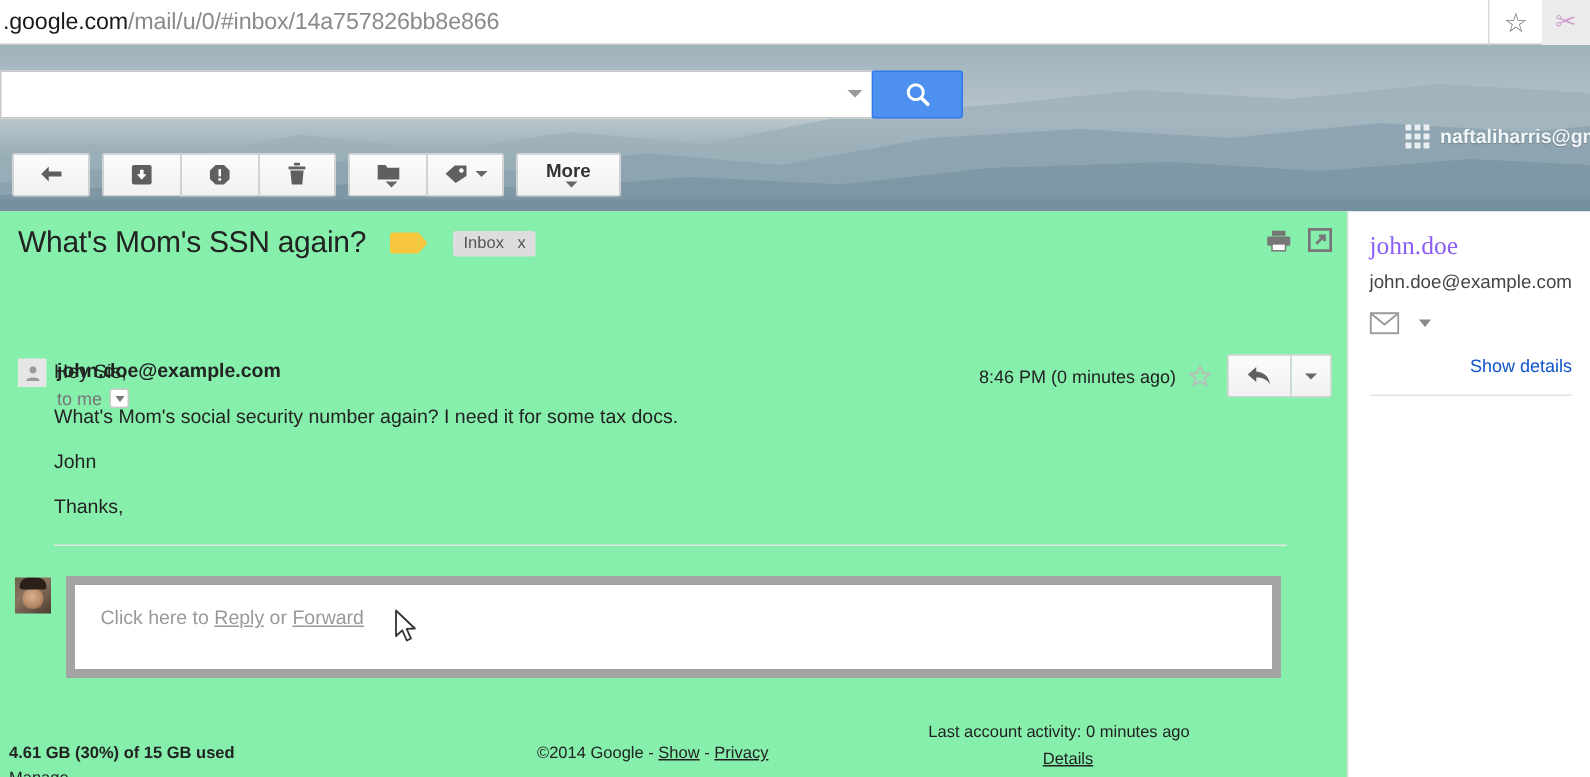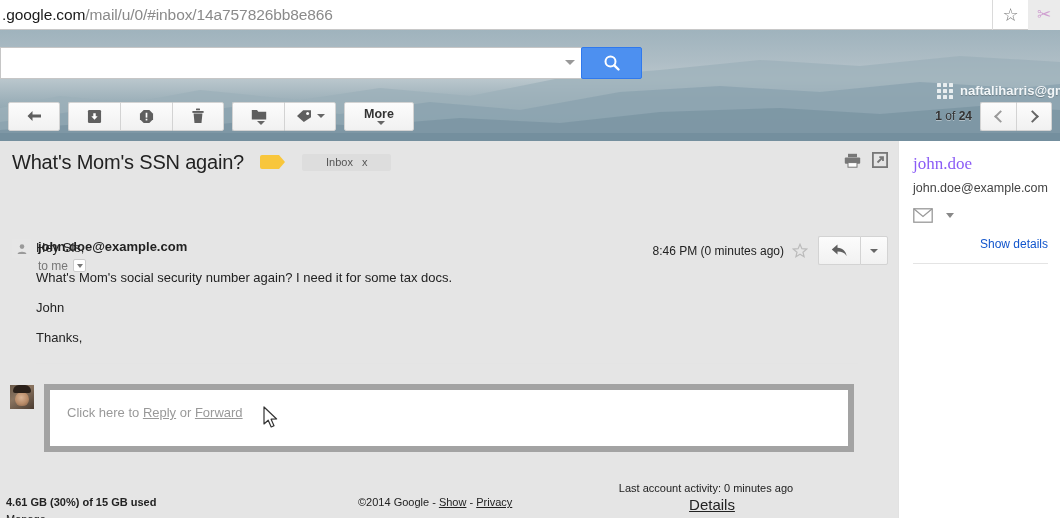--- a/index.html
+++ b/index.html
@@ -126,39 +126,39 @@
     border: 1px solid #d3d3d3; border-right-width: 0;
     display: flex; align-items: center; justify-content: center; cursor: pointer;
   }
   .pg-btn:first-of-type { border-radius: 2px 0 0 2px; }
   .pg-btn:last-of-type { border-radius: 0 2px 2px 0; border-right-width: 1px; }
   .chev { width: 9px; height: 9px; border-style: solid; border-color: #9b9b9b; }
   .chev.left { border-width: 0 0 2px 2px; transform: rotate(45deg); margin-left: 3px; }
   .chev.right { border-width: 2px 2px 0 0; border-color: #666; transform: rotate(45deg); margin-right: 3px; }
 
   
-  .content { position: absolute; left: 0; top: 141px; width: 898px; height: 377px; background: #e5e5e5; }
+  .content { position: absolute; left: 0; top: 141px; width: 898px; height: 377px; background: #86efac; }
 
   .subject-row { position: relative; height: 42px; padding: 0 12px; display: flex; align-items: center; }
   .subject {
     font-size: 20px; color: #222; font-weight: normal; letter-spacing: -0.2px;
     white-space: nowrap;
   }
   .label-tag {
     width: 19px; height: 14px; margin-left: 16px; position: relative;
     background: #f8c63c; border-radius: 2px 0 0 2px;
   }
   .label-tag::after {
     content: ""; position: absolute; right: -6px; top: 0;
     border-top: 7px solid transparent; border-bottom: 7px solid transparent;
     border-left: 6px solid #f8c63c;
   }
   .inbox-chip {
     margin-left: 23px; height: 17px; background: #ddd; border-radius: 2px;
-    display: flex; align-items: center; padding: 0 24px; gap: 9px;
+    display: flex; align-items: center; padding: 0 7px; gap: 9px;
   }
   .inbox-chip .chip-text { font-size: 11px; color: #555; }
   .inbox-chip .chip-x { font-size: 11px; color: #555; cursor: pointer; }
   .msg-actions { position: absolute; right: 10px; top: 11px; display: flex; gap: 11px; align-items: center; }
   .act-ic { fill: #777; cursor: pointer; display: block; }
 
   .msg-head { position: relative; padding: 8px 12px 0 12px; }
   .avatar-sq {
     position: absolute; left: 12px; top: 56px; width: 19px; height: 19px;
     background: #e6e6e6; display: flex; align-items: center; justify-content: center;
@@ -239,21 +239,21 @@
 
   
   .footer { position: absolute; left: 0; bottom: 0; width: 898px; height: 48px; }
   .f-left { position: absolute; left: 6px; top: 26px; }
   .f-storage { font-size: 11px; font-weight: bold; color: #222; line-height: 13px; white-space: nowrap; }
   .f-manage { font-size: 11px; color: #222; text-decoration: underline; cursor: pointer; line-height: 14px; }
   .f-center { position: absolute; left: 358px; top: 26px; font-size: 11px; color: #222; white-space: nowrap; }
   .f-center a { color: #222; text-decoration: underline; cursor: pointer; }
   .f-right { position: absolute; right: 2px; bottom: 4px; width: 380px; text-align: center; }
   .f-activity { font-size: 11px; color: #222; line-height: 15px; }
-  .f-details { font-size: 15px; color: #222; text-decoration: underline; cursor: pointer; line-height: 14px; margin-left: 12px; }
+  .f-details { font-size: 11px; color: #222; text-decoration: underline; cursor: pointer; line-height: 14px; margin-left: 12px; }
 </style>
 </head>
 <body>
 
 <div class="page">
 
   <div class="omnibar">
     <div class="url-wrap">
       <span class="url-text">
         <span class="url-host">.google.com</span><span class="url-path">/mail/u/0/#inbox/14a757826bb8e866</span>
@@ -352,29 +352,20 @@
     </div>
 
     <div class="tb-group">
       <div class="tb-btn">
         <span class="tb-more">More</span>
         <span class="tb-caret"></span>
       </div>
     </div>
   </div>
 
-  <div class="pager">
-    <span class="pager-count"><b>1</b><span> of </span><b>24</b></span>
-    <div class="pg-btn">
-      <span class="chev left"></span>
-    </div>
-    <div class="pg-btn">
-      <span class="chev right"></span>
-    </div>
-  </div>
 
   <div class="content">
 
     <div class="subject-row">
       <span class="subject">What's Mom's SSN again?</span>
       <span class="label-tag"></span>
       <span class="inbox-chip">
         <span class="chip-text">Inbox</span>
         <span class="chip-x">x</span>
       </span>

